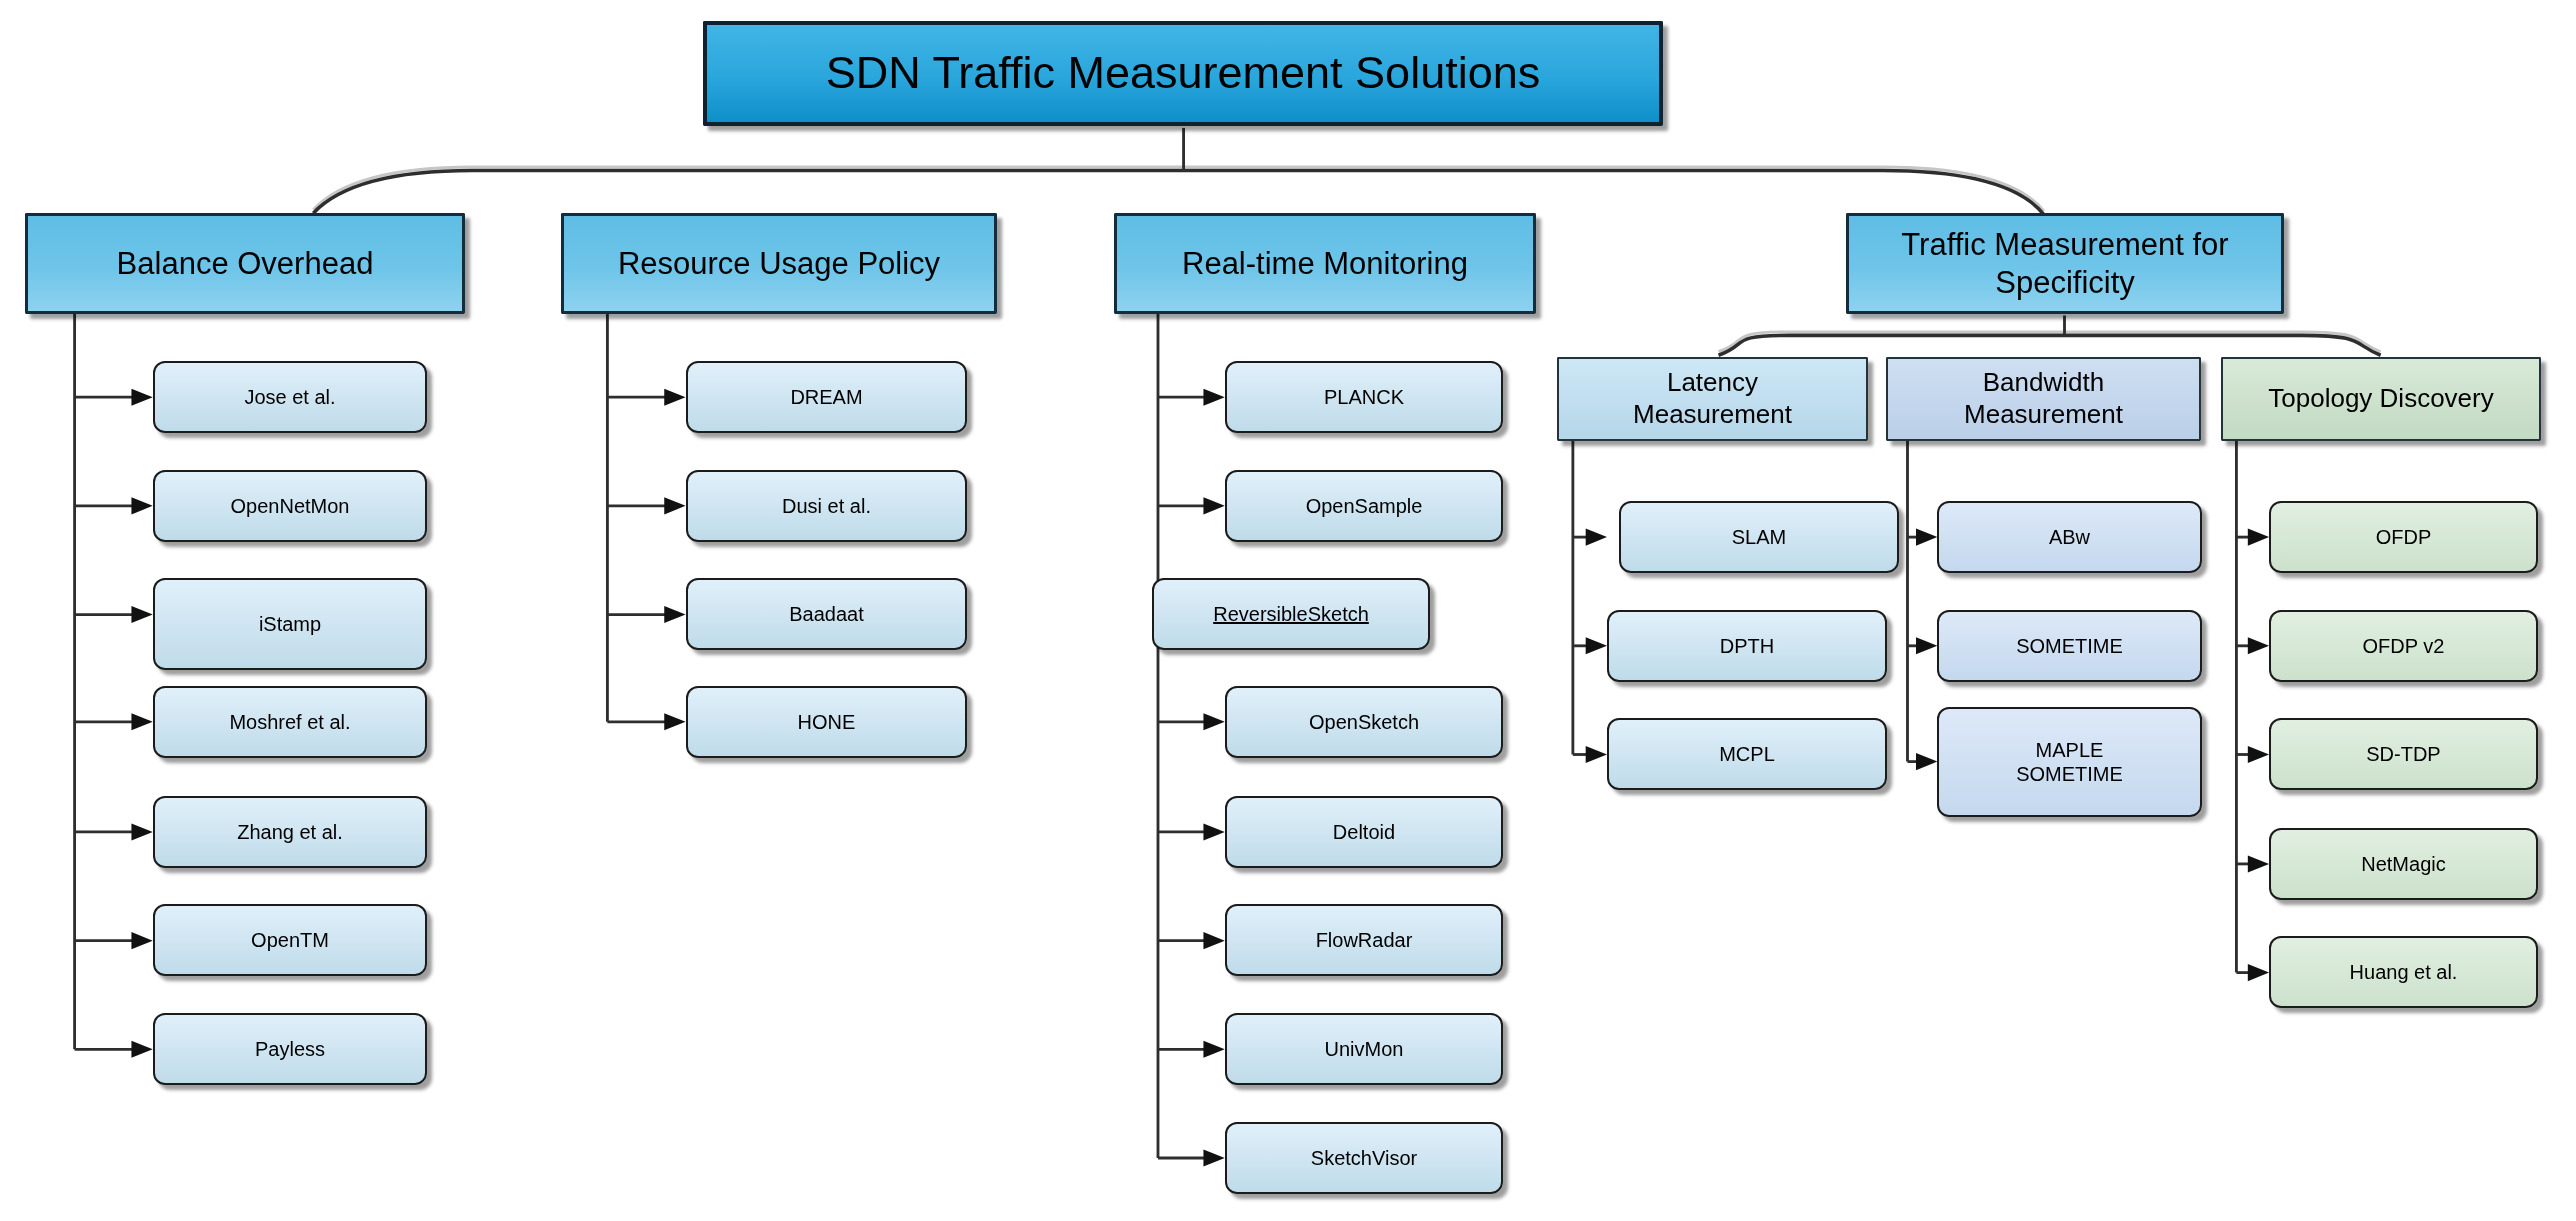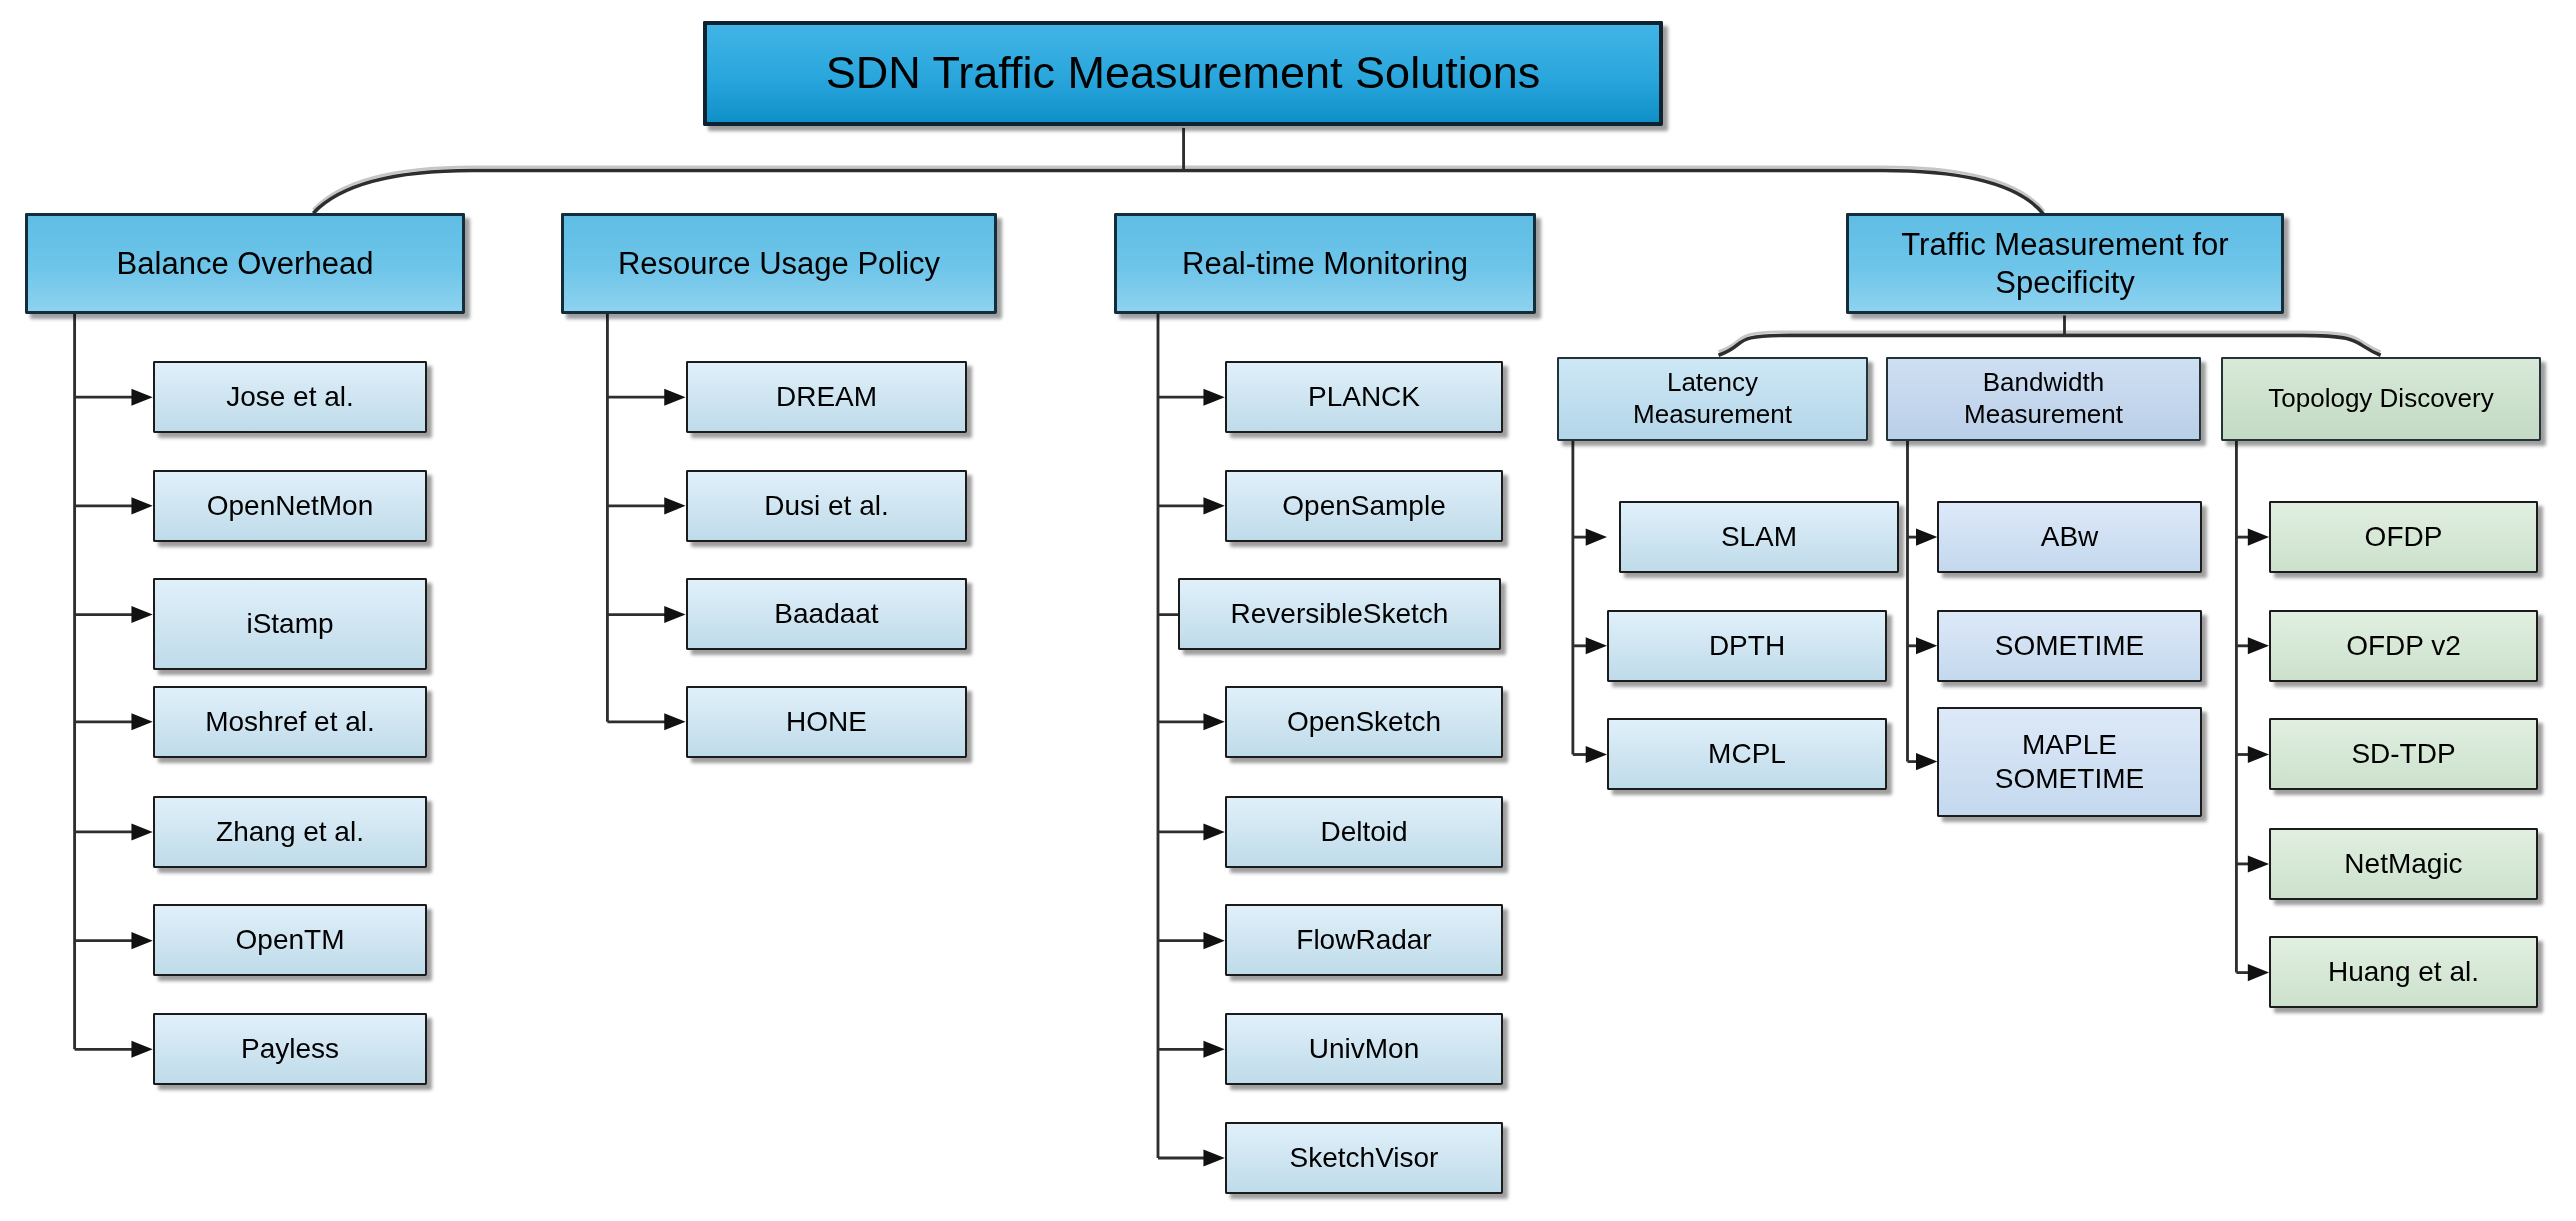--- a/index.html
+++ b/index.html
@@ -16,21 +16,21 @@
     display:flex;align-items:center;justify-content:center;
     text-align:center;color:#000;
     border:2.8px solid #1d1d1d;border-radius:1.4px;
     box-shadow:5px 5px 3.6px rgba(0,0,0,0.38);
     box-sizing:border-box;
   }
   .box span{white-space:pre-line;line-height:1.22;display:block;padding:0 8.5px;}
   .root{font-size:45px;border-width:4.3px;border-color:#0e2230;}
   .branch{font-size:31px;border-width:3.6px;border-color:#132d3a;}
   .subhead{font-size:26px;border-width:2.8px;border-color:#22333a;}
-  .leaf{font-size:28px;border-width:2.8px;border-color:#1b1b1b;}
+  .leaf{font-size:20px;border-width:2.8px;border-color:#1b1b1b;border-radius:12px;}
 </style>
 </head>
 <body>
 
 <div id="stage">
   <svg id="wires" width="2576" height="1222" viewBox="0 0 3626 1720" xmlns="http://www.w3.org/2000/svg">
       <path d="M 441 300 C 486 252 575 240 665 240 L 2650 240 C 2740 240 2837 252 2877 302" transform="translate(0,-5)" fill="none" stroke="#c6c6c6" stroke-width="4"></path>
       <path d="M 441 300 C 486 252 575 240 665 240 L 2650 240 C 2740 240 2837 252 2877 302" fill="none" stroke="#2e2e2e" stroke-width="5"></path>
       <line x1="1666" y1="180" x2="1666" y2="240" stroke="#2e2e2e" stroke-width="4"></line>
       <path d="M 2419 500 C 2464 484 2430 472 2520 472 L 3240 472 C 3330 472 3311 484 3351 500" transform="translate(0,-5)" fill="none" stroke="#c6c6c6" stroke-width="4"></path>
@@ -148,21 +148,21 @@
     </div>
     <div class="box branch" style="left: 1114px; top: 213px; width: 422px; height: 101px; background: linear-gradient(rgb(95, 189, 229) 0%, rgb(110, 197, 233) 55%, rgb(142, 210, 239) 100%);">
       <span>Real-time Monitoring</span>
     </div>
     <div class="box leaf" style="left: 1225px; top: 361px; width: 278px; height: 72px; background: linear-gradient(rgb(224, 240, 250), rgb(191, 219, 233));">
       <span>PLANCK</span>
     </div>
     <div class="box leaf" style="left: 1225px; top: 470px; width: 278px; height: 72px; background: linear-gradient(rgb(224, 240, 250), rgb(191, 219, 233));">
       <span>OpenSample</span>
     </div>
-    <div class="box leaf" style="left: 1178px; top: 578px; width: 323px; height: 72px; background: linear-gradient(rgb(224, 240, 250), rgb(191, 219, 233));">
+    <div class="box leaf" style="left: 1152px; top: 578px; width: 278px; height: 72px; background: linear-gradient(rgb(224, 240, 250), rgb(191, 219, 233)); text-decoration: underline;">
       <span>ReversibleSketch</span>
     </div>
     <div class="box leaf" style="left: 1225px; top: 686px; width: 278px; height: 72px; background: linear-gradient(rgb(224, 240, 250), rgb(191, 219, 233));">
       <span>OpenSketch</span>
     </div>
     <div class="box leaf" style="left: 1225px; top: 796px; width: 278px; height: 72px; background: linear-gradient(rgb(224, 240, 250), rgb(191, 219, 233));">
       <span>Deltoid</span>
     </div>
     <div class="box leaf" style="left: 1225px; top: 904px; width: 278px; height: 72px; background: linear-gradient(rgb(224, 240, 250), rgb(191, 219, 233));">
       <span>FlowRadar</span>

